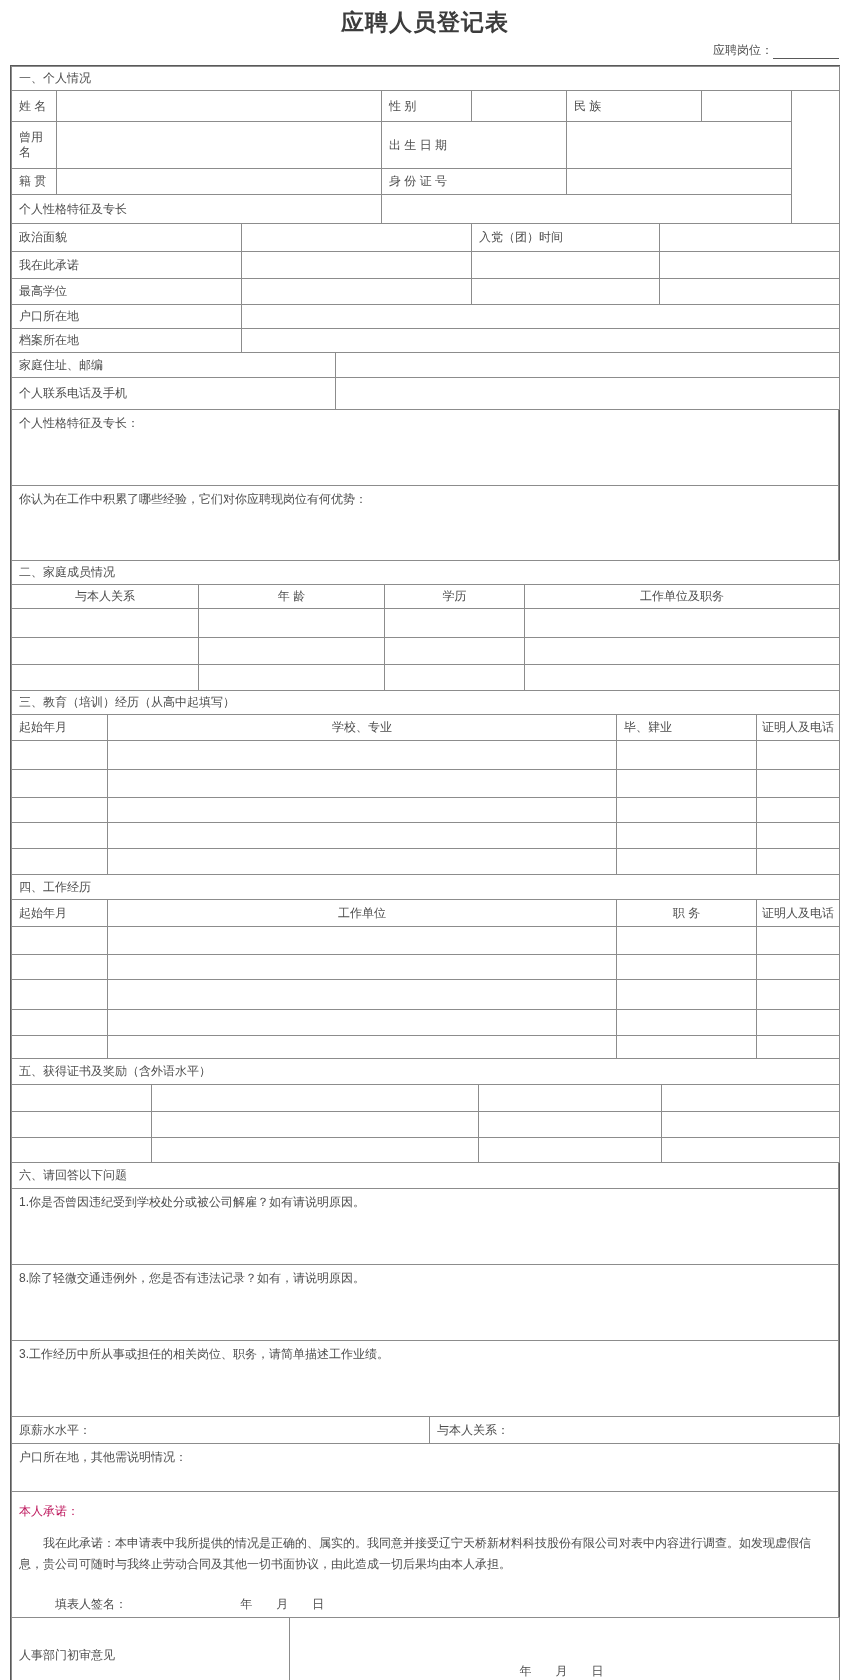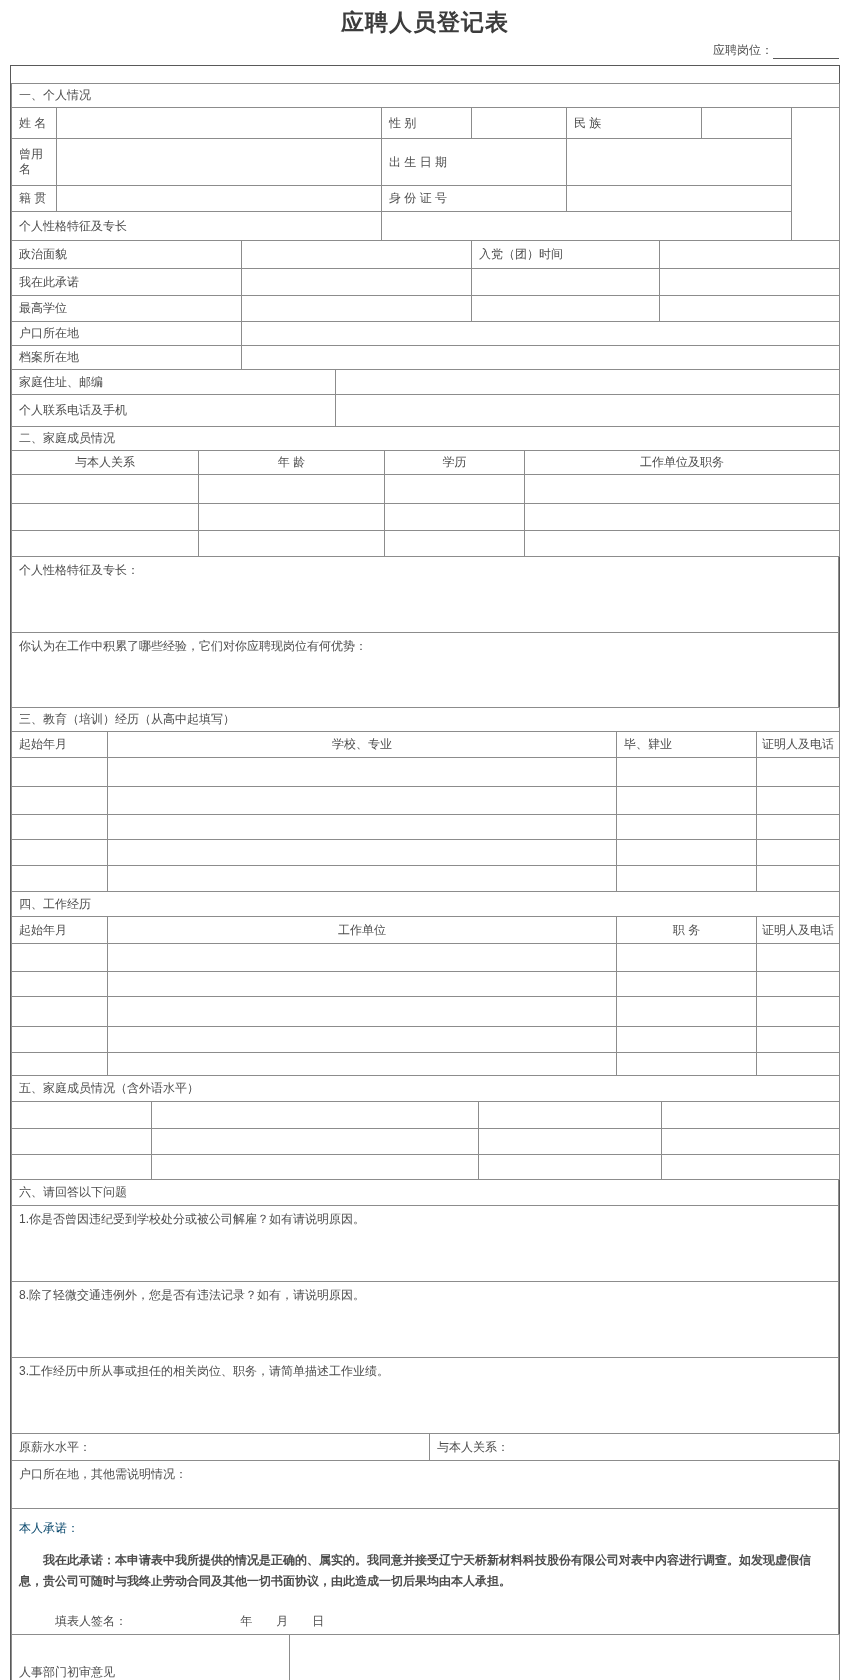--- a/index.html
+++ b/index.html
@@ -2,27 +2,27 @@
 <html><head>
 <meta charset="utf-8">
 <style>
   html,body { margin:0; padding:0; background:#ffffff; }
   body { width:850px; height:1680px; font-family:"Liberation Sans","DejaVu Sans",sans-serif; }
   .page-title { text-align:center; font-size:23px; font-weight:bold; color:#3c3c3c; padding-top:7px; letter-spacing:1px; }
   .position-line { width:828px; margin:4px auto 6px auto; text-align:right; font-size:12px; color:#4d4d4d; }
   .blank-underline { display:inline-block; width:66px; border-bottom:1px solid #595959; height:12px; vertical-align:bottom; }
   .form-wrap { width:828px; margin:0 auto; border:1px solid #595959; }
   table.tbl { width:100%; border-collapse:collapse; table-layout:fixed; margin-top:-1px; }
-  table.tbl:first-child { margin-top:17px; }
+  table.tbl:first-child { margin-top:0; }
   .tbl td { border:1px solid #8c8c8c; font-size:12px; color:#4d4d4d; padding:0 7px; overflow:hidden; line-height:1.25; }
   .tbl td.sec { font-weight:normal; }
   .tbl td.ctr { text-align:center; }
   .tbl td.top { vertical-align:top; padding-top:6px; }
-  .commit-body { text-indent:2em; margin:14px 0 0 0; line-height:21px; font-size:12px; color:#4d4d4d;font-weight:bold; }
-  .commit-title { margin:6px 0 0 0; font-size:12px; color:#0c4a6e; }
+  .commit-body { text-indent:2em; margin:14px 0 0 0; line-height:21px; font-size:12px; color:#4d4d4d; }
+  .commit-title { margin:6px 0 0 0; font-size:12px; color:#be185d; }
   .sign-row { margin-top:22px; font-size:12px; color:#4d4d4d; padding-left:36px; }
   .sign-date { margin-left:110px; letter-spacing:6px; }
   .hr-date { text-align:center; padding-top:40px; letter-spacing:6px; }
 </style>
 </head>
 <body>
 
 <div class="page-title">应聘人员登记表</div>
 
 <div class="position-line">
@@ -104,20 +104,31 @@
       <td colspan="7"></td>
     </tr>
     <tr>
       <td colspan="3" style="height:31px">个人联系电话及手机</td>
       <td colspan="7"></td>
     </tr>
   </tbody>
     </table>
 
   <table class="tbl">
+    <tbody>
+        <tr>
+          <td class="top" style="height:69px">个人性格特征及专长：</td>
+        </tr>
+    <tr>
+          <td class="top" style="height:68px">你认为在工作中积累了哪些经验，它们对你应聘现岗位有何优势：</td>
+        </tr>
+  </tbody>
+    </table>
+
+  <table class="tbl">
     <colgroup>
         <col style="width:187px">
         <col style="width:186px">
         <col style="width:140px">
         <col style="width:315px">
       </colgroup>
     <tbody>
         <tr>
           <td colspan="4" class="sec" style="height:23px">二、家庭成员情况</td>
         </tr>
@@ -142,31 +153,20 @@
     <tr>
       <td style="height:25px"></td>
       <td></td>
       <td></td>
       <td></td>
     </tr>
   </tbody>
     </table>
 
   <table class="tbl">
-    <tbody>
-        <tr>
-          <td class="top" style="height:69px">个人性格特征及专长：</td>
-        </tr>
-    <tr>
-          <td class="top" style="height:68px">你认为在工作中积累了哪些经验，它们对你应聘现岗位有何优势：</td>
-        </tr>
-  </tbody>
-    </table>
-
-  <table class="tbl">
     <colgroup>
         <col style="width:96px">
         <col style="width:509px">
         <col style="width:140px">
         <col style="width:83px">
       </colgroup>
     <tbody>
         <tr>
           <td colspan="4" class="sec" style="height:23px">三、教育（培训）经历（从高中起填写）</td>
         </tr>
@@ -261,21 +261,21 @@
 
   <table class="tbl">
     <colgroup>
         <col style="width:140px">
         <col style="width:327px">
         <col style="width:183px">
         <col style="width:178px">
       </colgroup>
     <tbody>
         <tr>
-          <td colspan="4" class="sec" style="height:25px">五、家庭成员情况（含外语水平）</td>
+          <td colspan="4" class="sec" style="height:25px">五、获得证书及奖励（含外语水平）</td>
         </tr>
     <tr>
           <td style="height:26px"></td>
           <td></td>
           <td></td>
           <td></td>
         </tr>
     <tr>
           <td style="height:25px"></td>
           <td></td>

